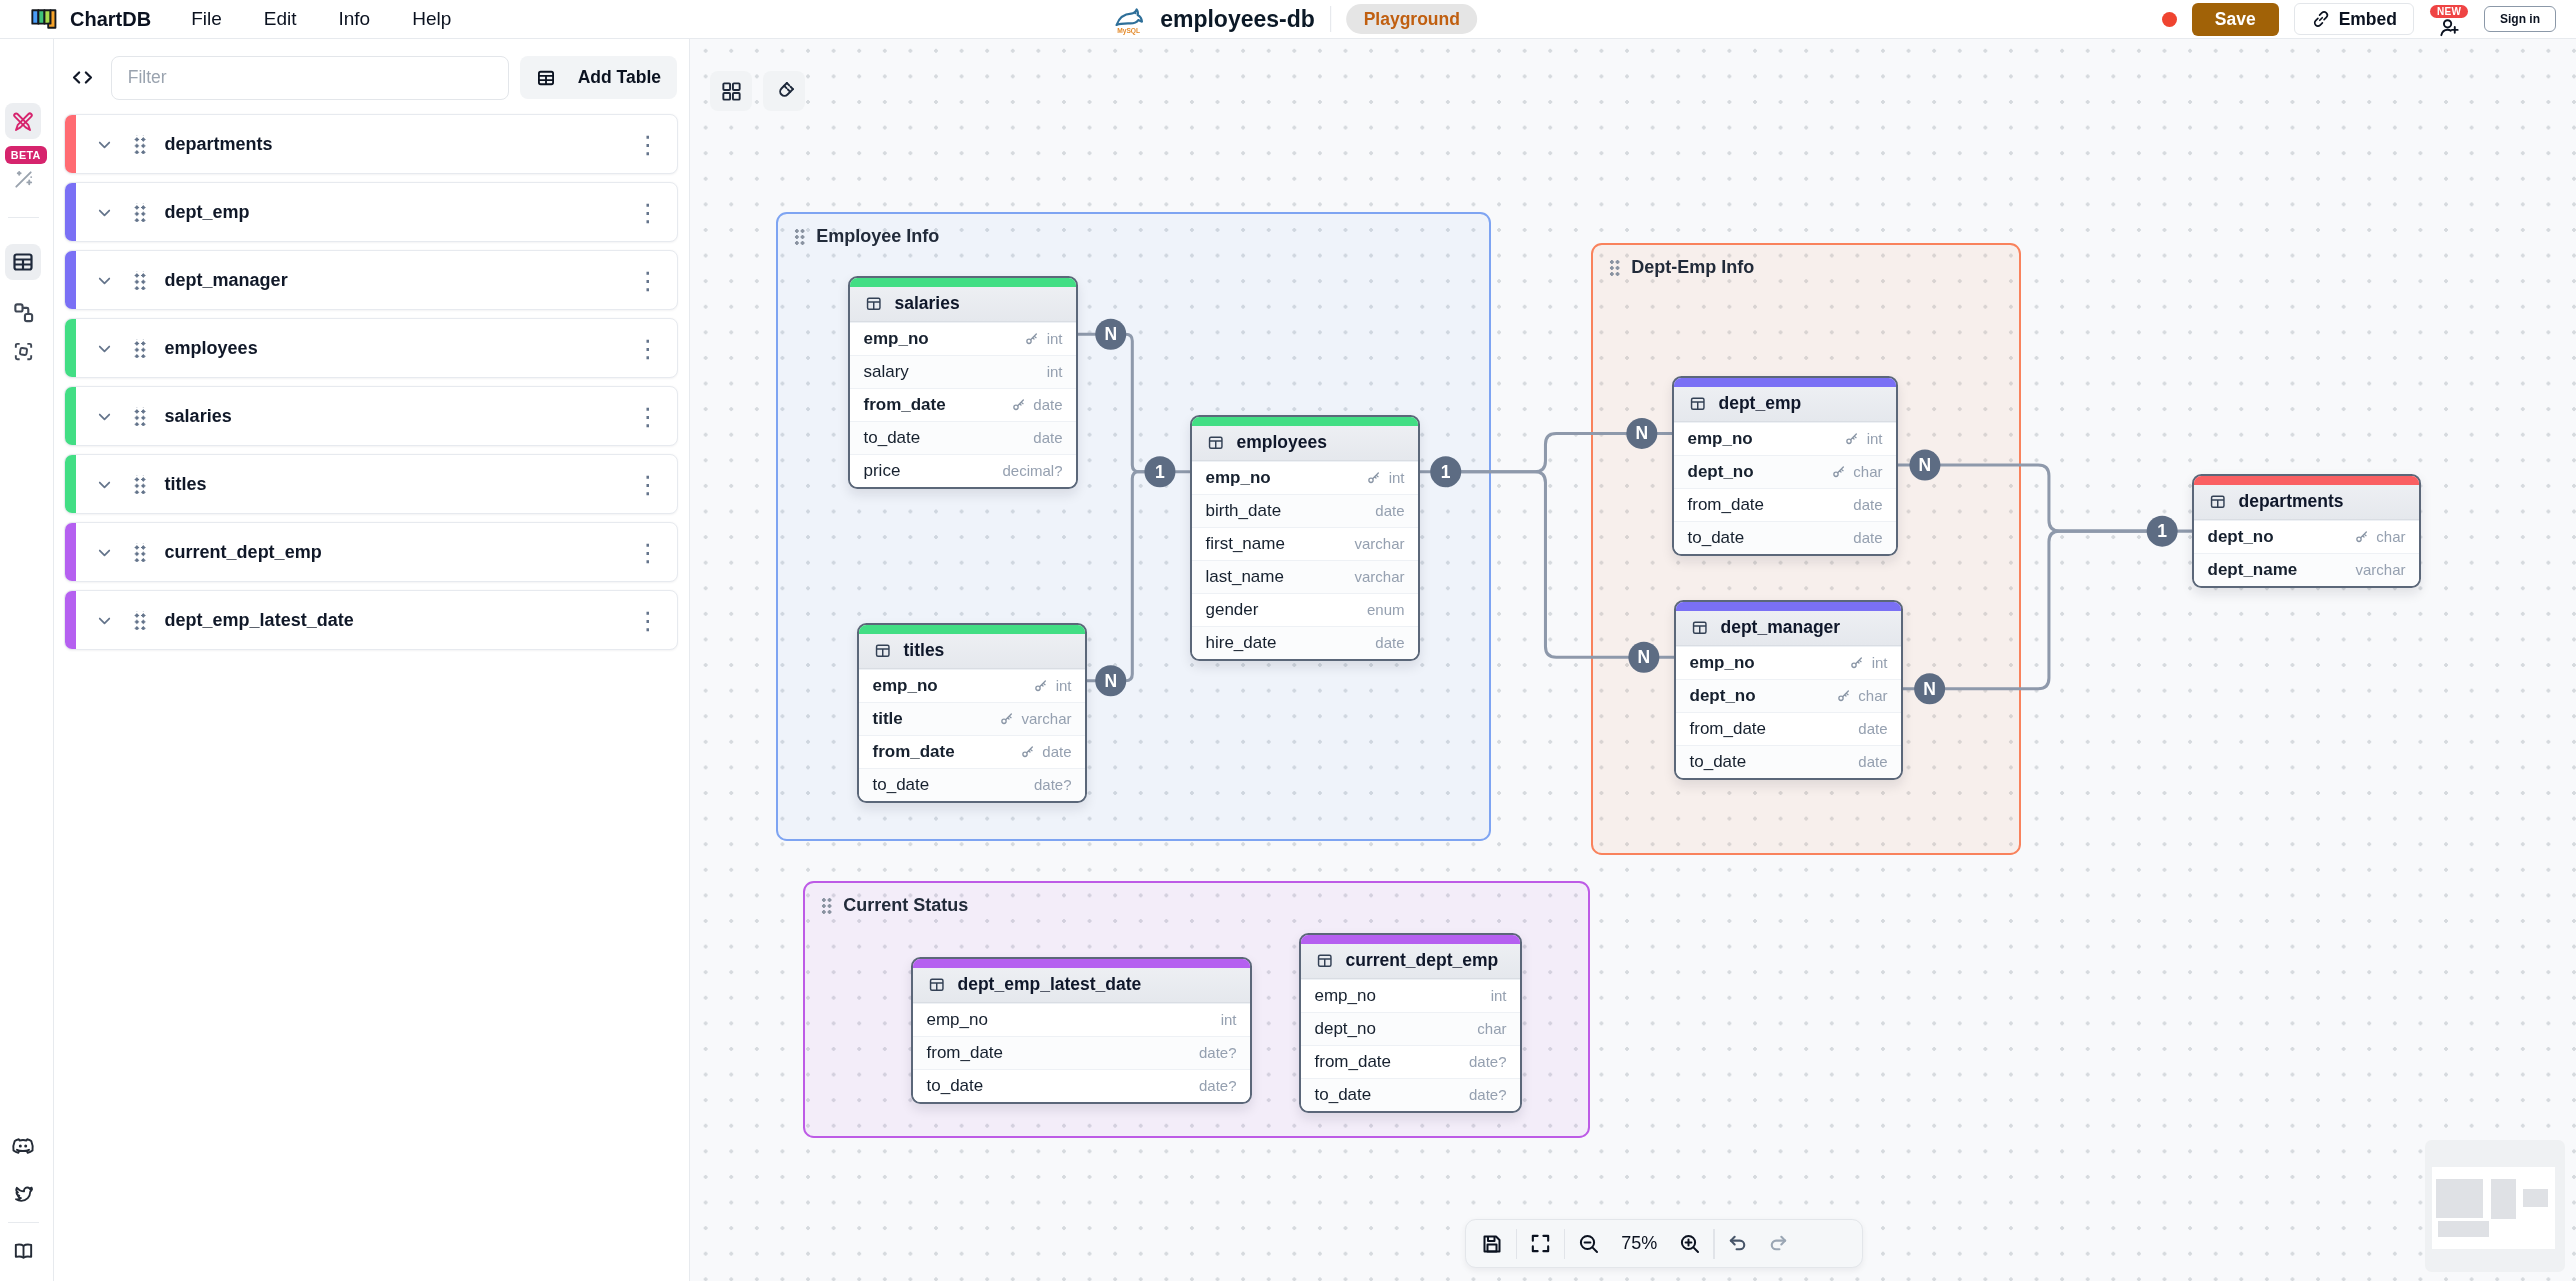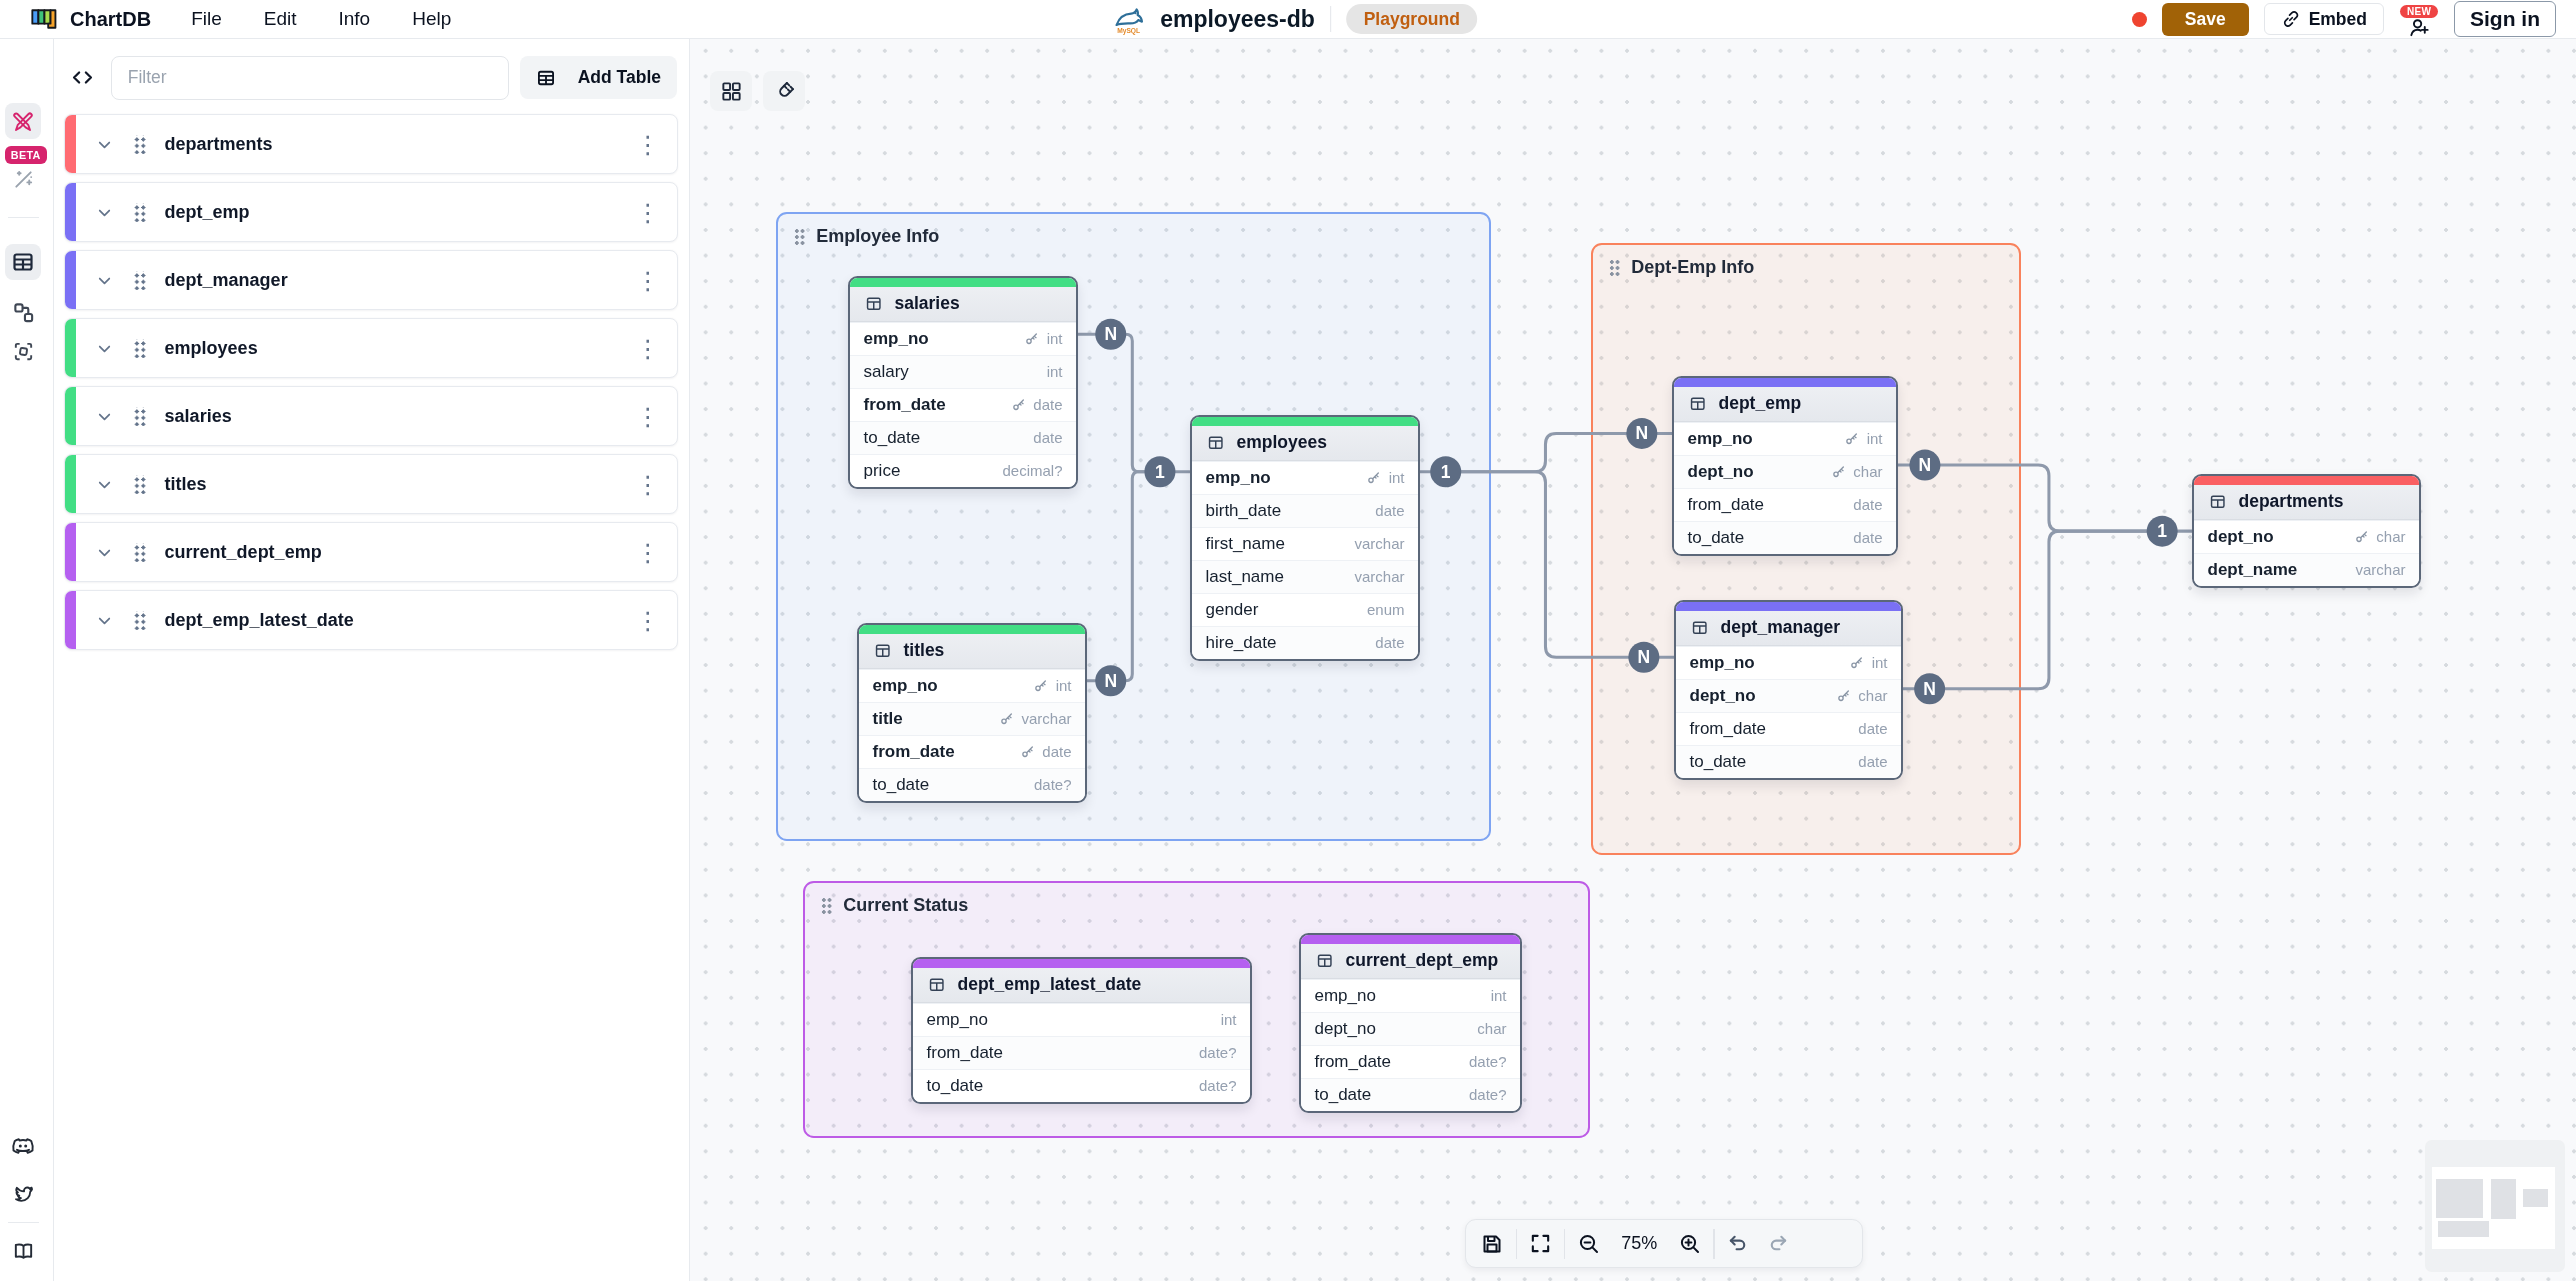--- a/index.html
+++ b/index.html
@@ -14,21 +14,21 @@
   .hcenter{position:absolute;left:50%;top:0;height:38px;transform:translateX(-48%);display:flex;align-items:center;gap:15px;}
   .dbname{font-size:23px;font-weight:bold;color:#0b1826;}
   .vsep{width:1.3px;height:25.6px;background:#e2e5ea;}
   .play-badge{background:#e5e5e5;color:#c05f10;font-size:17.5px;font-weight:600;padding:4.7px 17.5px;border-radius:15px;}
   .hright{position:absolute;right:20px;top:0;height:38px;display:flex;align-items:center;gap:15px;}
   .reddot{width:15px;height:15px;border-radius:50%;background:#ef4430;}
   .btn-save{background:#a16207;color:#fff;border:none;border-radius:6px;font-size:17.5px;font-weight:600;padding:6px 23px;font-family:inherit;}
   .btn-embed{background:#fff;border:1.3px solid #e3e6ea;border-radius:6px;font-size:17.5px;font-weight:600;color:#0b1220;padding:4.7px 16px;display:flex;align-items:center;gap:8px;font-family:inherit;}
   .userplus{position:relative;width:40px;height:32px;display:flex;align-items:center;justify-content:center;margin-top:17px;}
   .new-badge{position:absolute;top:-6.7px;left:1.3px;background:#ef4444;color:#fff;font-size:10px;font-weight:bold;padding:1.3px 6.7px;border-radius:6.7px;letter-spacing:0.3px;}
-  .btn-signin{background:#fff;border:1.7px solid #8b98a8;border-radius:6px;font-size:21px;font-weight:600;color:#0b1220;padding:4.7px 15px;font-family:inherit;}
+  .btn-signin{background:#fff;border:1.7px solid #8b98a8;border-radius:6px;font-size:12px;font-weight:600;color:#0b1220;padding:4.7px 15px;font-family:inherit;}
   
   #rail{position:absolute;left:0;top:38px;width:53px;bottom:0;background:#fff;border-right:1.3px solid #e7eaee;z-index:19;}
   .rail-btn{position:absolute;left:5.4px;width:36px;height:36px;border-radius:8px;display:flex;align-items:center;justify-content:center;}
   .rail-btn.active{background:#eceef1;}
   .rail-div{position:absolute;left:8px;width:31px;height:1.3px;background:#e7eaee;}
   .beta-pill{position:absolute;left:4.7px;top:108px;width:42px;height:18px;background:#d6246d;color:#fff;font-size:10.8px;font-weight:bold;border-radius:6px;display:flex;align-items:center;justify-content:center;letter-spacing:0.3px;z-index:2;}
   
   #panel{position:absolute;left:53px;top:38px;width:636px;bottom:0;background:#fff;border-right:1.3px solid #e7eaee;z-index:18;}
   .panel-head{display:flex;align-items:center;gap:10.8px;padding:17.5px 12px 9.4px 12px;}
   .code-btn{width:35px;height:35px;display:flex;align-items:center;justify-content:center;border-radius:6.7px;}

